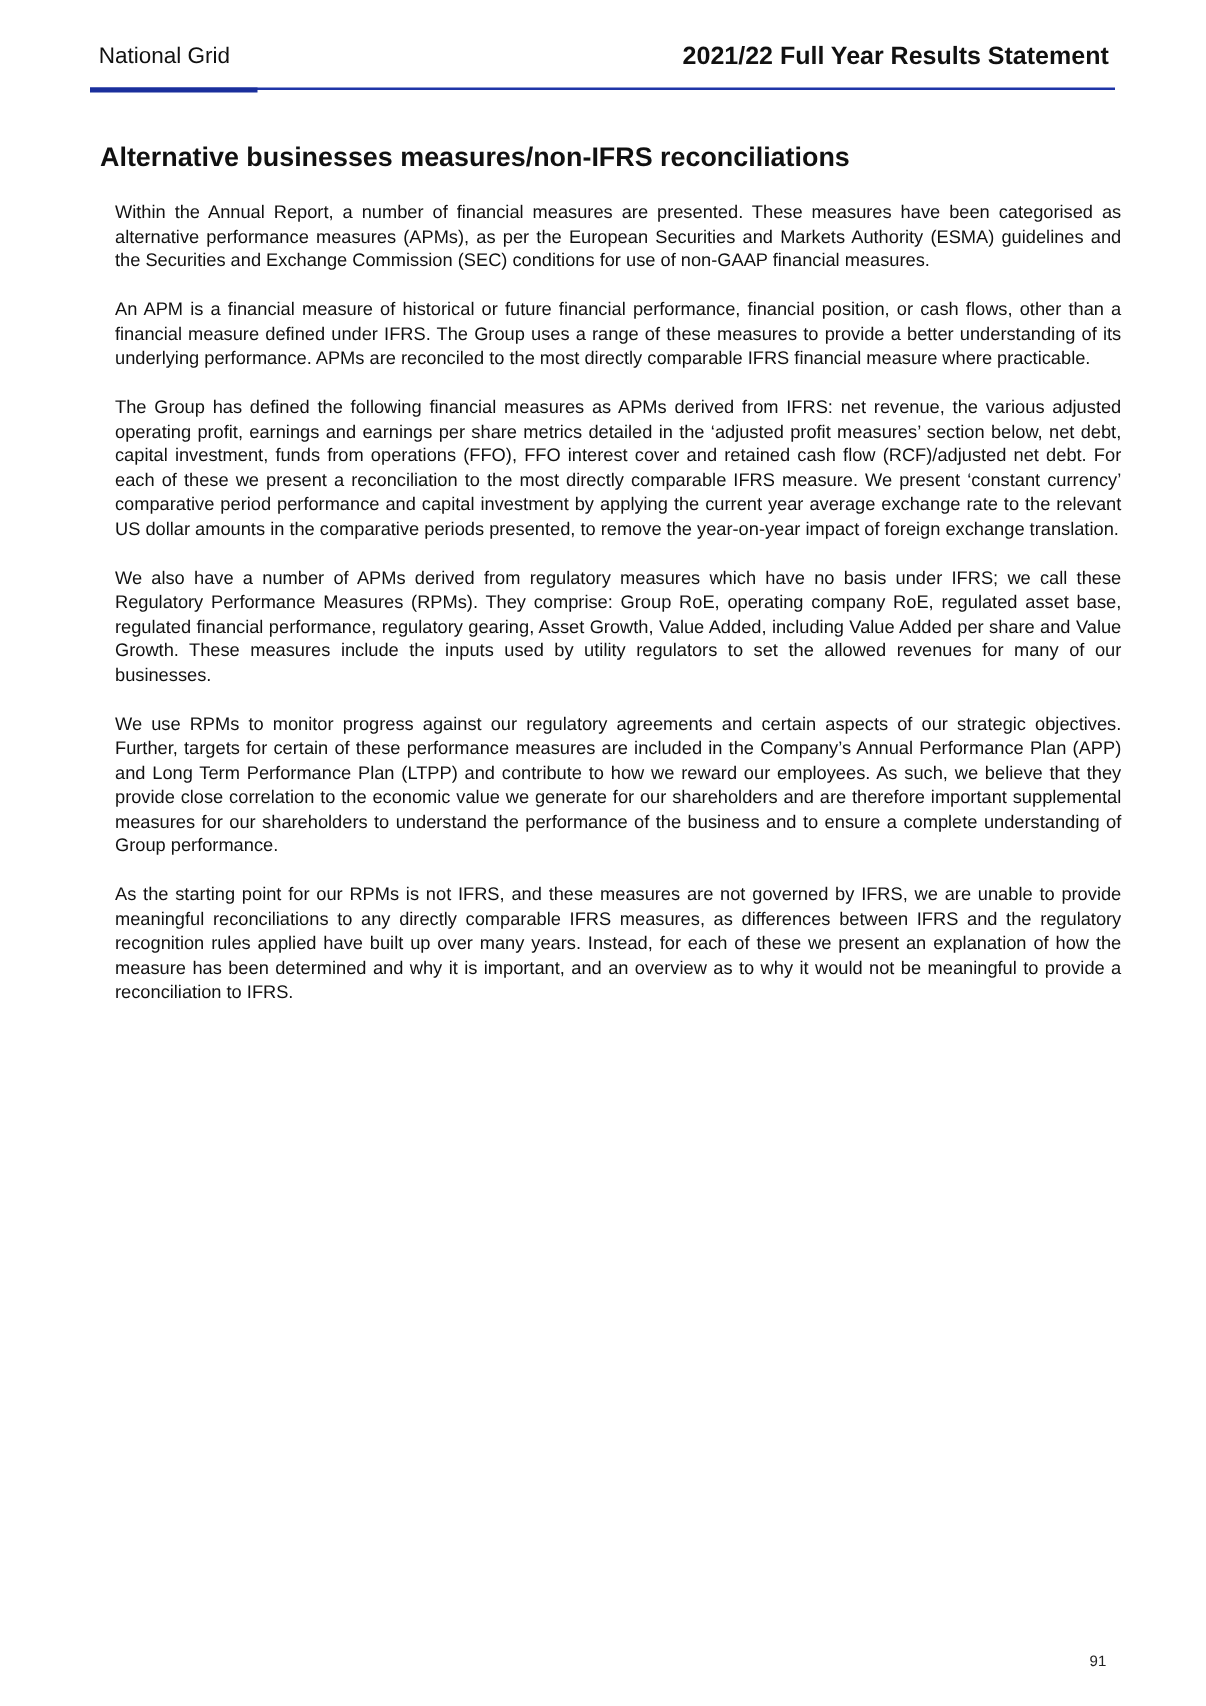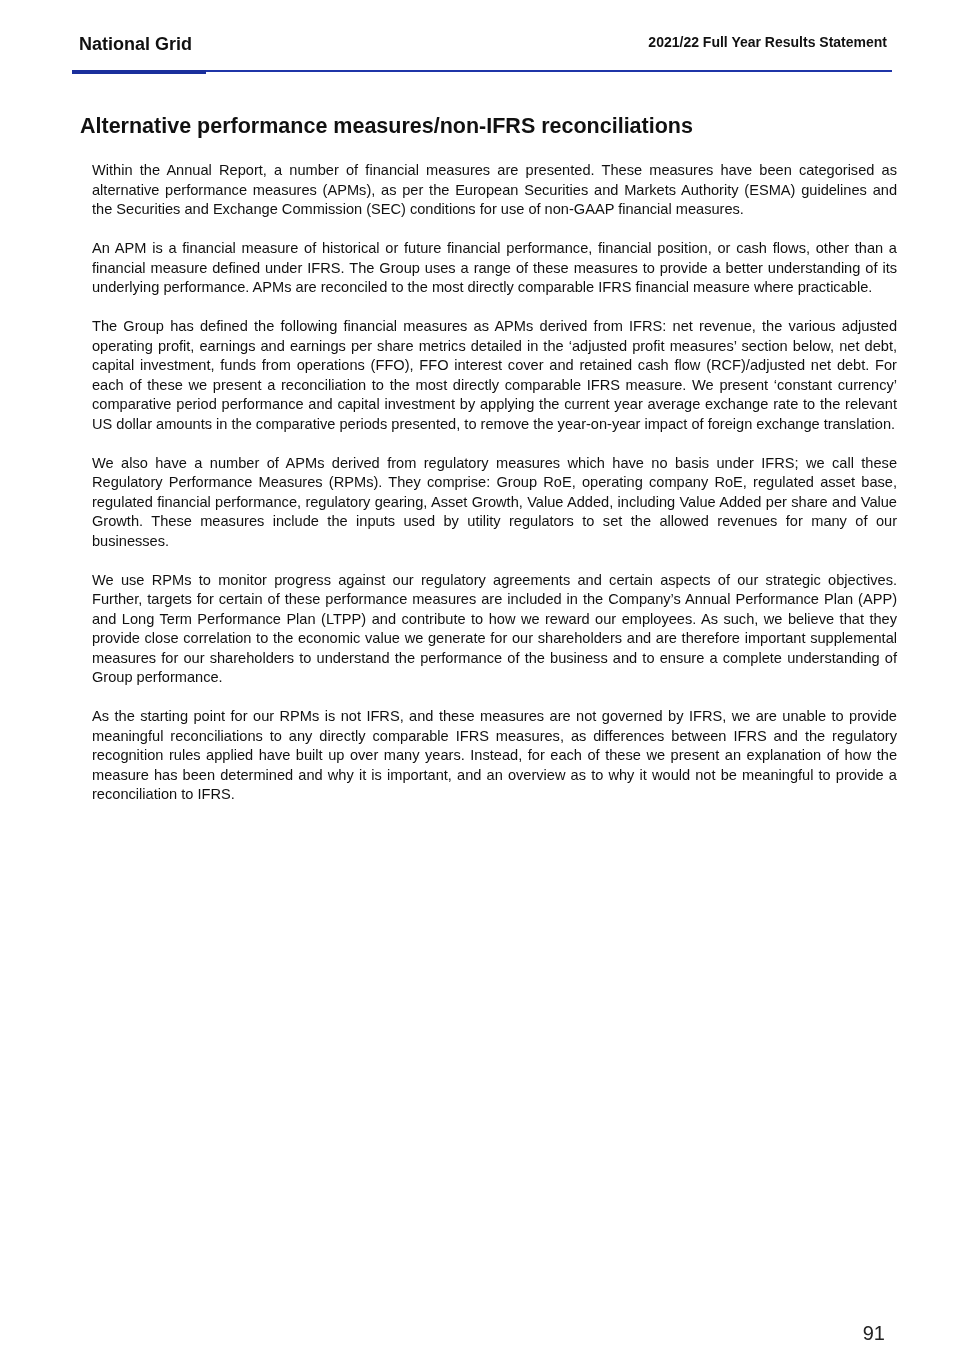--- a/index.html
+++ b/index.html
@@ -2,25 +2,25 @@
 <html><head>
 <meta charset="utf-8">
 <style>
   html, body { margin: 0; padding: 0; background: #ffffff; }
   body {
     width: 965px; height: 1365px; position: relative; overflow: hidden;
     font-family: "Liberation Sans", sans-serif; color: #111111;
   }
   .header-left {
     position: absolute; left: 79px; top: 34px;
-    font-size: 18px; font-weight: bold; color: #111111;
+    font-size: 18px; font-weight: normal; color: #111111;
   }
   .header-right {
     position: absolute; right: 78px; top: 34px;
-    font-size: 14px; font-weight: bold; color: #111111;
+    font-size: 20px; font-weight: bold; color: #111111;
   }
   .rule-thin {
     position: absolute; left: 72px; top: 70px; width: 820px; height: 2px;
     background: #1f35a8;
   }
   .rule-thick {
     position: absolute; left: 72px; top: 70px; width: 134px; height: 4px;
     background: #1a2f9c;
   }
   .title {
@@ -30,34 +30,34 @@
   .body-text {
     position: absolute; left: 80px; top: 161px; width: 805px; margin-left: 12px;
   }
   .para {
     margin: 0 0 19.5px 0;
     font-size: 14.6px; line-height: 19.5px;
     text-align: justify; color: #111111;
   }
   .page-number {
     position: absolute; right: 80px; top: 1322px;
-    font-size: 20px; color: #222222;
+    font-size: 12px; color: #222222;
   }
 </style>
 </head>
 <body>
 
 <div>
   <div class="header-left">National Grid</div>
   <div class="header-right">2021/22 Full Year Results Statement</div>
   <div class="rule-thin"></div>
   <div class="rule-thick"></div>
 </div>
 
-<h1 class="title">Alternative performance measures/non-IFRS reconciliations</h1>
+<h1 class="title">Alternative businesses measures/non-IFRS reconciliations</h1>
 
 <div class="body-text">
   <p class="para">Within the Annual Report, a number of financial measures are presented. These measures have been categorised as alternative performance measures (APMs), as per the European Securities and Markets Authority (ESMA) guidelines and the Securities and Exchange Commission (SEC) conditions for use of non-GAAP financial measures.</p>
   <p class="para">An APM is a financial measure of historical or future financial performance, financial position, or cash flows, other than a financial measure defined under IFRS. The Group uses a range of these measures to provide a better understanding of its underlying performance. APMs are reconciled to the most directly comparable IFRS financial measure where practicable.</p>
   <p class="para">The Group has defined the following financial measures as APMs derived from IFRS: net revenue, the various adjusted operating profit, earnings and earnings per share metrics detailed in the ‘adjusted profit measures’ section below, net debt, capital investment, funds from operations (FFO), FFO interest cover and retained cash flow (RCF)/adjusted net debt. For each of these we present a reconciliation to the most directly comparable IFRS measure. We present ‘constant currency’ comparative period performance and capital investment by applying the current year average exchange rate to the relevant US dollar amounts in the comparative periods presented, to remove the year-on-year impact of foreign exchange translation.</p>
   <p class="para">We also have a number of APMs derived from regulatory measures which have no basis under IFRS; we call these Regulatory Performance Measures (RPMs). They comprise: Group RoE, operating company RoE, regulated asset base, regulated financial performance, regulatory gearing, Asset Growth, Value Added, including Value Added per share and Value Growth. These measures include the inputs used by utility regulators to set the allowed revenues for many of our businesses.</p>
   <p class="para">We use RPMs to monitor progress against our regulatory agreements and certain aspects of our strategic objectives. Further, targets for certain of these performance measures are included in the Company’s Annual Performance Plan (APP) and Long Term Performance Plan (LTPP) and contribute to how we reward our employees. As such, we believe that they provide close correlation to the economic value we generate for our shareholders and are therefore important supplemental measures for our shareholders to understand the performance of the business and to ensure a complete understanding of Group performance.</p>
   <p class="para">As the starting point for our RPMs is not IFRS, and these measures are not governed by IFRS, we are unable to provide meaningful reconciliations to any directly comparable IFRS measures, as differences between IFRS and the regulatory recognition rules applied have built up over many years. Instead, for each of these we present an explanation of how the measure has been determined and why it is important, and an overview as to why it would not be meaningful to provide a reconciliation to IFRS.</p>
 </div>
 

